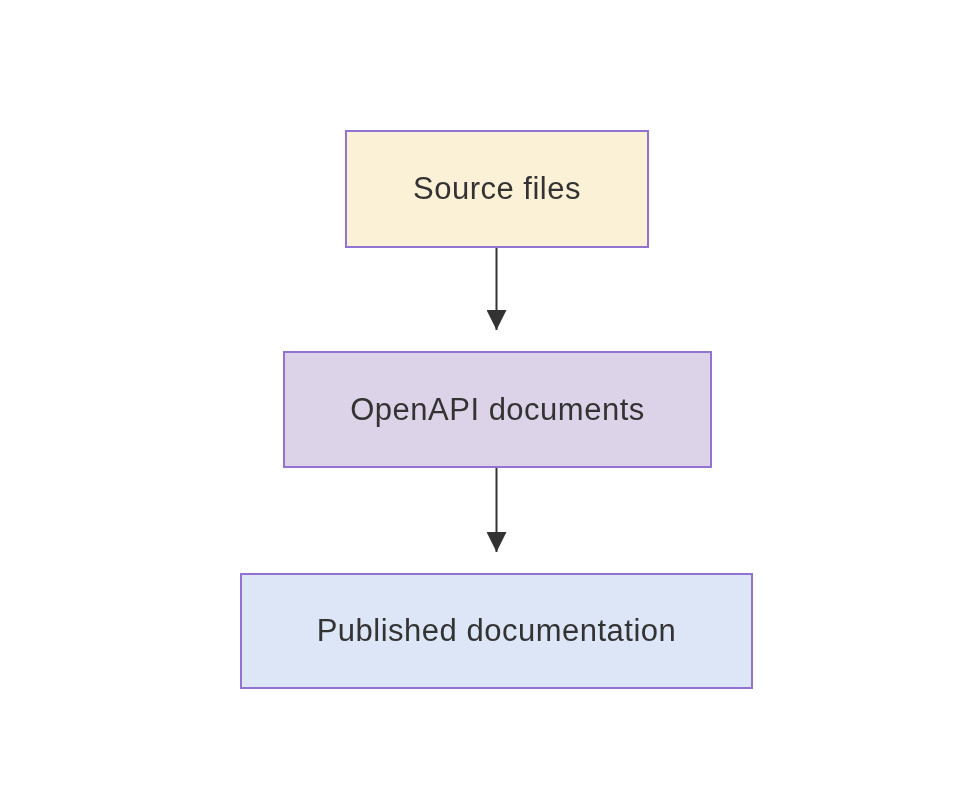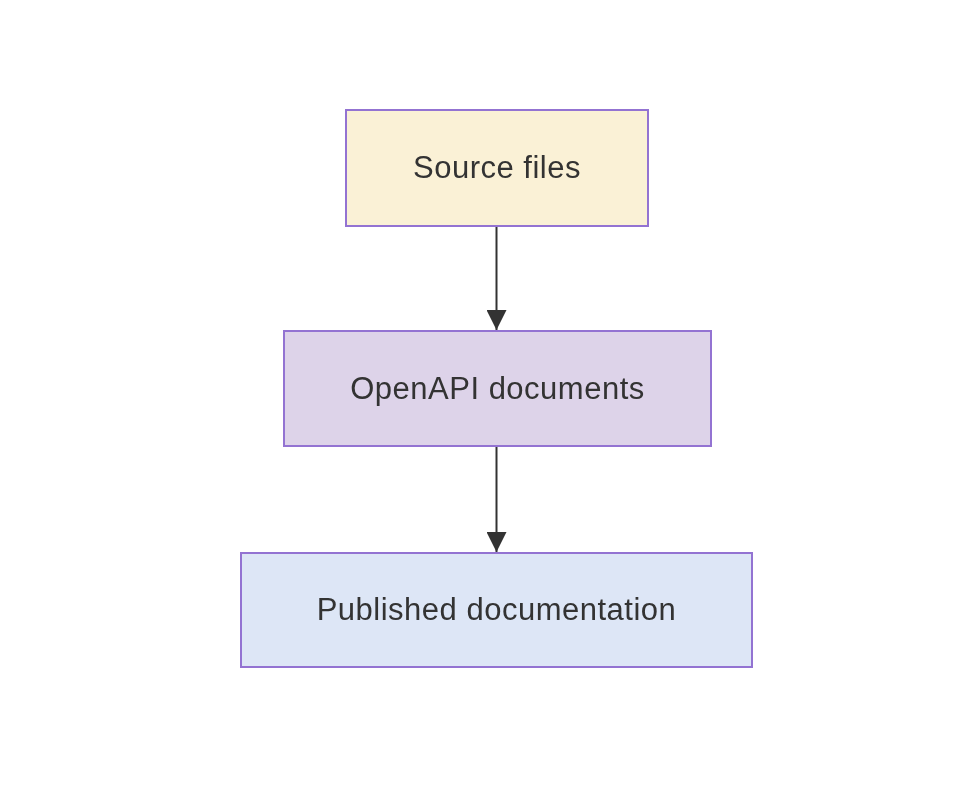--- a/index.html
+++ b/index.html
@@ -26,20 +26,21 @@
     position: absolute;
     box-sizing: border-box;
     border: 2.5px solid #9373d2;
     display: flex;
     align-items: center;
     justify-content: center;
     color: #333333;
     font-size: 31px;
     letter-spacing: 0.5px;
     white-space: nowrap;
+    margin-top: 21px;
   }
   .node-source {
     left: 345px;
     top: 109px;
     width: 304px;
     height: 118px;
     background: #faf1d6;
   }
   .node-openapi {
     left: 283px;

